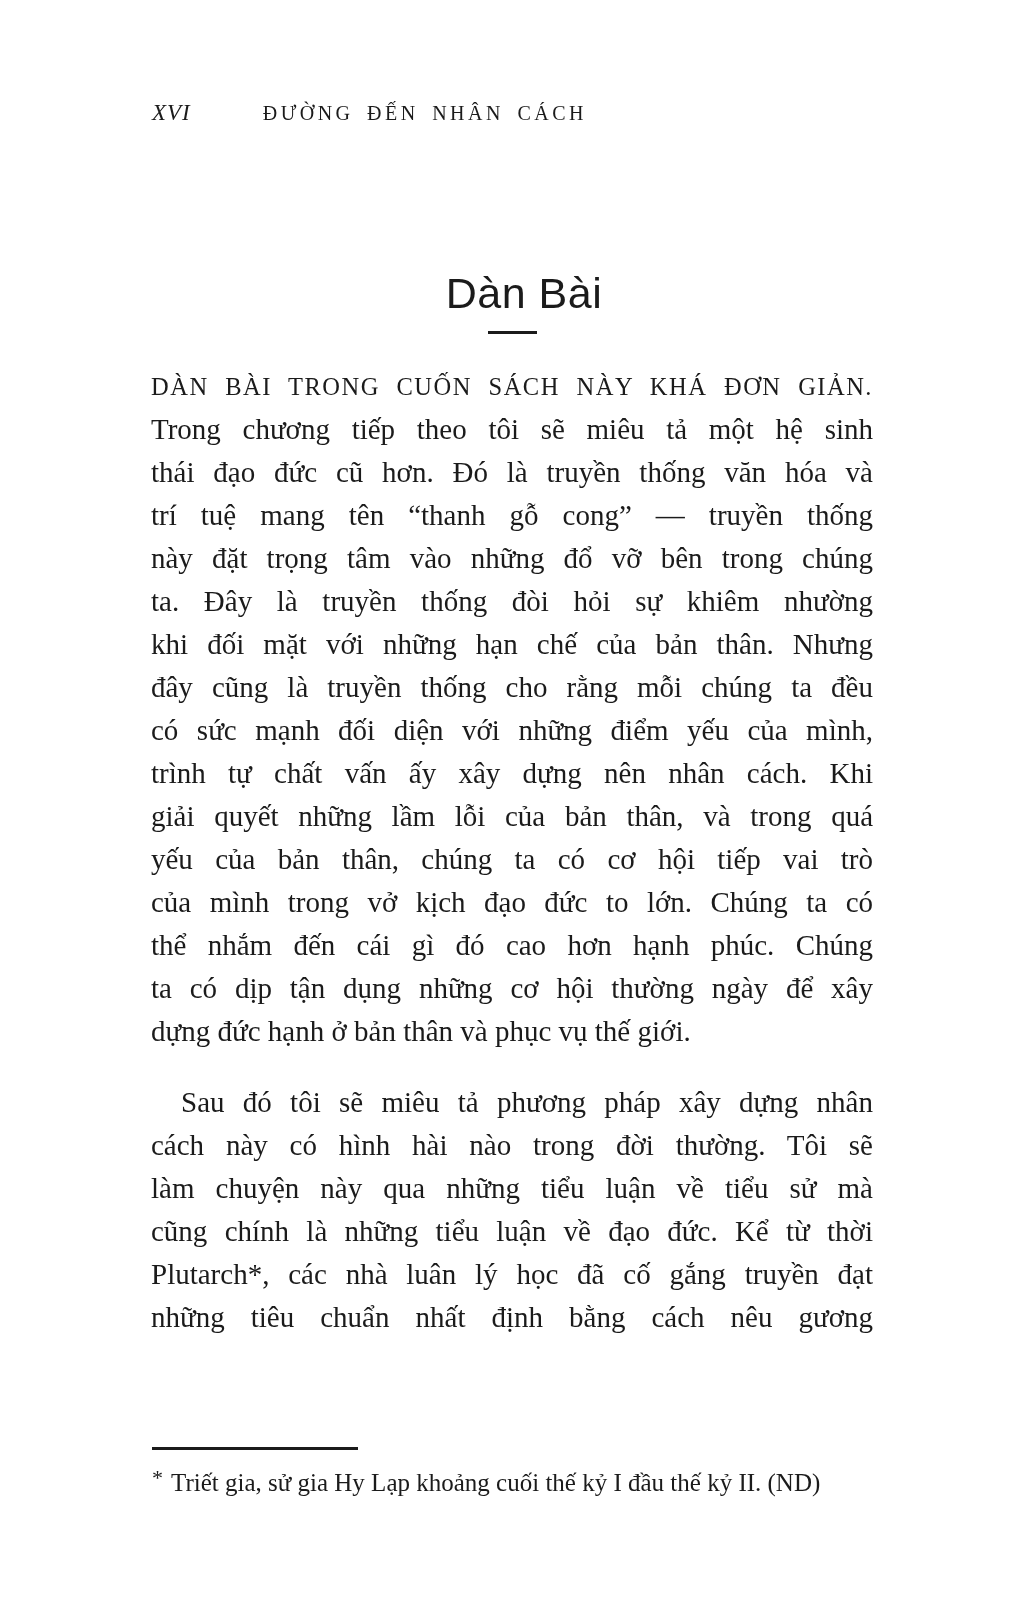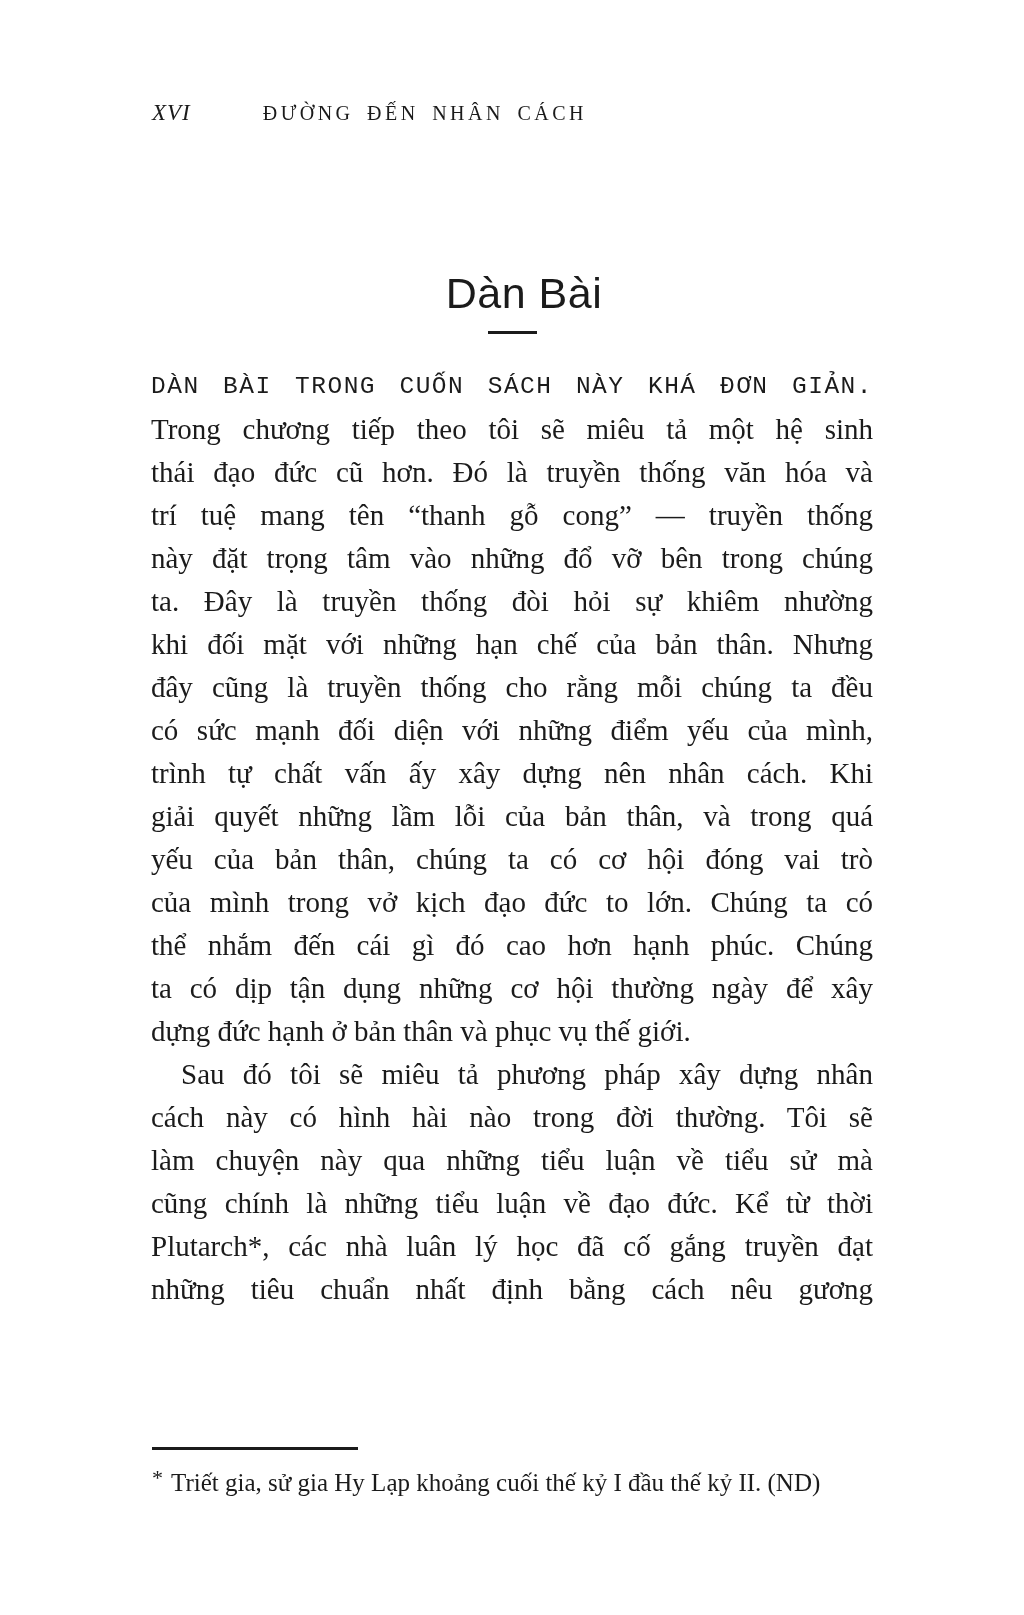--- a/index.html
+++ b/index.html
@@ -76,26 +76,26 @@
     left: 151px;
     width: 722px;
   }
   .line {
     font-size: 29px;
     line-height: 43px;
     text-align: justify;
     text-align-last: justify;
   }
   .line.lead {
-    font-family: Liberation Mono, monospace;
+    font-family: Liberation Serif, serif;
     font-size: 24.5px;
     letter-spacing: 1.5px;
   }
   .line.paragraph-end { text-align-last: left; }
-  .line.indent-start { text-indent: 30px; }
+  .line.indent-start { text-indent: 30px; margin-top: 28px; }
 
   
   .footnote-rule {
     position: absolute;
     top: 1447px;
     left: 152px;
     width: 206px;
     height: 3px;
     background: var(--ink);
   }
@@ -132,21 +132,21 @@
       <div class="line normal">Trong chương tiếp theo tôi sẽ miêu tả một hệ sinh</div>
       <div class="line normal">thái đạo đức cũ hơn. Đó là truyền thống văn hóa và</div>
       <div class="line normal">trí tuệ mang tên “thanh gỗ cong” — truyền thống</div>
       <div class="line normal">này đặt trọng tâm vào những đổ vỡ bên trong chúng</div>
       <div class="line normal">ta. Đây là truyền thống đòi hỏi sự khiêm nhường</div>
       <div class="line normal">khi đối mặt với những hạn chế của bản thân. Nhưng</div>
       <div class="line normal">đây cũng là truyền thống cho rằng mỗi chúng ta đều</div>
       <div class="line normal">có sức mạnh đối diện với những điểm yếu của mình,</div>
       <div class="line normal">trình tự chất vấn ấy xây dựng nên nhân cách. Khi</div>
       <div class="line normal">giải quyết những lầm lỗi của bản thân, và trong quá</div>
-      <div class="line normal">yếu của bản thân, chúng ta có cơ hội đóng vai trò</div>
+      <div class="line normal">yếu của bản thân, chúng ta có cơ hội tiếp vai trò</div>
       <div class="line normal">của mình trong vở kịch đạo đức to lớn. Chúng ta có</div>
       <div class="line normal">thể nhắm đến cái gì đó cao hơn hạnh phúc. Chúng</div>
       <div class="line normal">ta có dịp tận dụng những cơ hội thường ngày để xây</div>
       <div class="line paragraph-end">dựng đức hạnh ở bản thân và phục vụ thế giới.</div>
       <div class="line indent-start">Sau đó tôi sẽ miêu tả phương pháp xây dựng nhân</div>
       <div class="line normal">cách này có hình hài nào trong đời thường. Tôi sẽ</div>
       <div class="line normal">làm chuyện này qua những tiểu luận về tiểu sử mà</div>
       <div class="line normal">cũng chính là những tiểu luận về đạo đức. Kể từ thời</div>
       <div class="line normal">Plutarch*, các nhà luân lý học đã cố gắng truyền đạt</div>
       <div class="line normal">những tiêu chuẩn nhất định bằng cách nêu gương</div>

